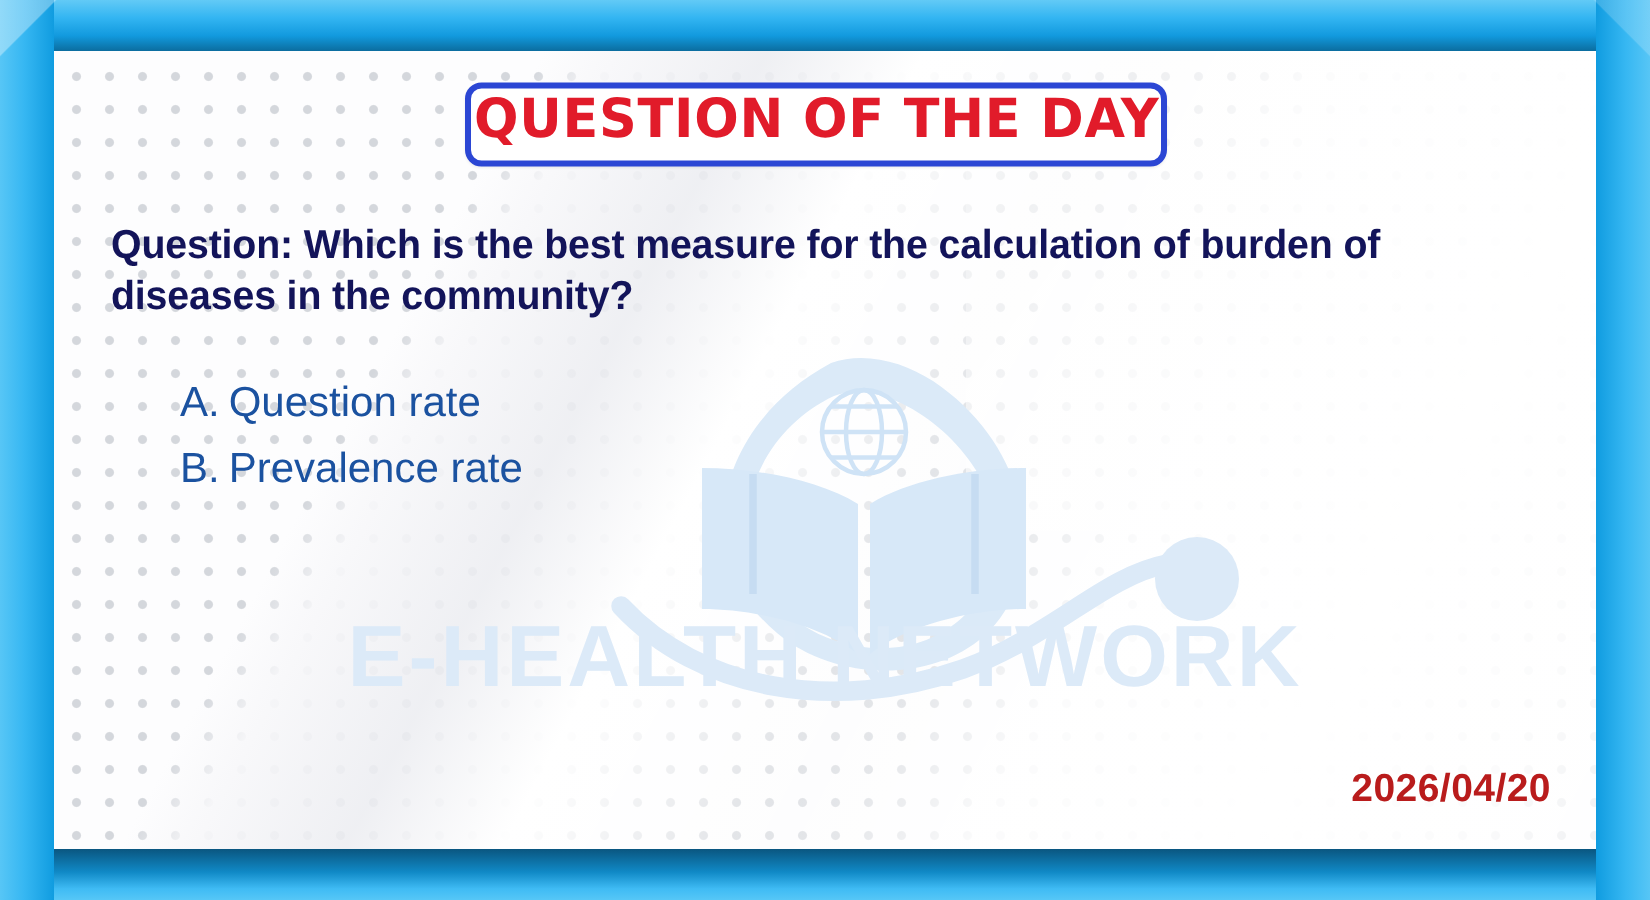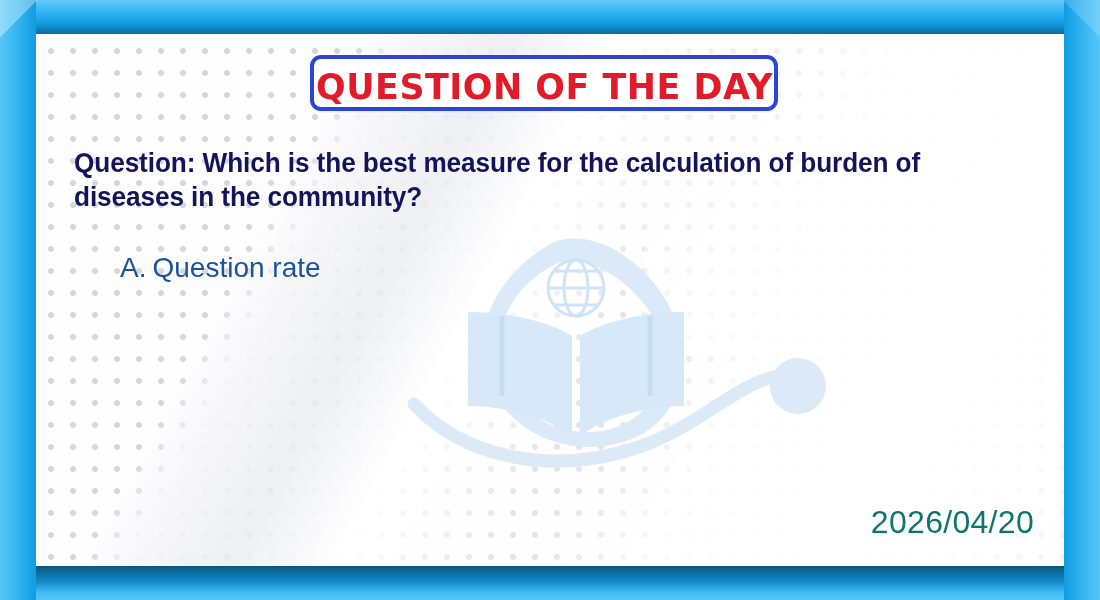--- a/index.html
+++ b/index.html
@@ -102,21 +102,21 @@
   #wm-main { top:370px; left:0; font-size:58px; letter-spacing:2px; }
   #wm-sub  { top:440px; left:0; font-size:31px; letter-spacing:1px; }
 
   
   #title-box {
     position:absolute; left:274px; top:21px;
     width:468px; height:56px;
     background:#ffffff;
     border:4px solid #2b46d4;
     border-radius:11px;
-    display:flex; align-items:flex-end; justify-content:center;
+    display:flex; align-items:flex-start; justify-content:center;
     box-shadow:0 1px 2px rgba(0,0,0,.07);
   }
   #title-text {
     color:#e11b2a;
     font-size:36px;
     font-weight:bold;
     letter-spacing:.5px;
     font-family:"DejaVu Sans", sans-serif;
     transform:scaleX(.97);
     white-space:nowrap;
@@ -144,23 +144,23 @@
     color:#1b52a0;
     font-size:28px;
     line-height:44px;
     white-space:nowrap;
   }
   .opt-letter { margin-right:6px; }
 
   
   #date {
     position:absolute; right:30px; bottom:25px;
-    color:#0f766e;
-    font-size:32px;
-    font-weight:normal;
+    color:#b91c1c;
+    font-size:26px;
+    font-weight:bold;
     letter-spacing:.3px;
   }
 </style>
 </head>
 <body>
 
 <div id="slide">
 
   <div class="frame-edge frame-top"></div>
   <div class="frame-edge frame-bottom"></div>
@@ -193,29 +193,33 @@
         <path d="M62 88 L62 182 C 96 182, 140 192, 166 212 L166 112 C 140 96, 98 88, 62 88 Z" fill="#d7e8f8"></path>
         <path d="M278 88 L278 182 C 244 182, 200 192, 174 212 L174 112 C 200 96, 242 88, 278 88 Z" fill="#d7e8f8"></path>
         <path d="M96 92 L96 172" stroke="#c6dcf2" stroke-width="5" fill="none"></path>
         <path d="M244 92 L244 172" stroke="#c6dcf2" stroke-width="5" fill="none"></path>
 
         <path d="M8 180 C 60 236, 150 252, 236 222 C 296 200, 330 160, 372 152" fill="none" stroke="#dceaf8" stroke-width="13" stroke-linecap="round"></path>
         <circle cx="392" cy="162" r="28" fill="#dceaf8"></circle>
       </svg>
     </div>
 
+    <div class="wm-text" id="wm-main">E-HEALTH NETWORK</div>
 
     <div id="title-box">
       <span id="title-text">QUESTION OF THE DAY</span>
     </div>
 
     <div id="question">Question: Which is the best measure for the calculation of burden of diseases in the community?</div>
 
     <div id="options">
       <div class="option">
         <span class="opt-letter">A.</span><span>Question rate</span>
       </div>
+      <div class="option">
+        <span class="opt-letter">B.</span><span>Prevalence rate</span>
+      </div>
     </div>
 
     <div id="date">2026/04/20</div>
 
   </div>
 </div>
 
 </body></html>

